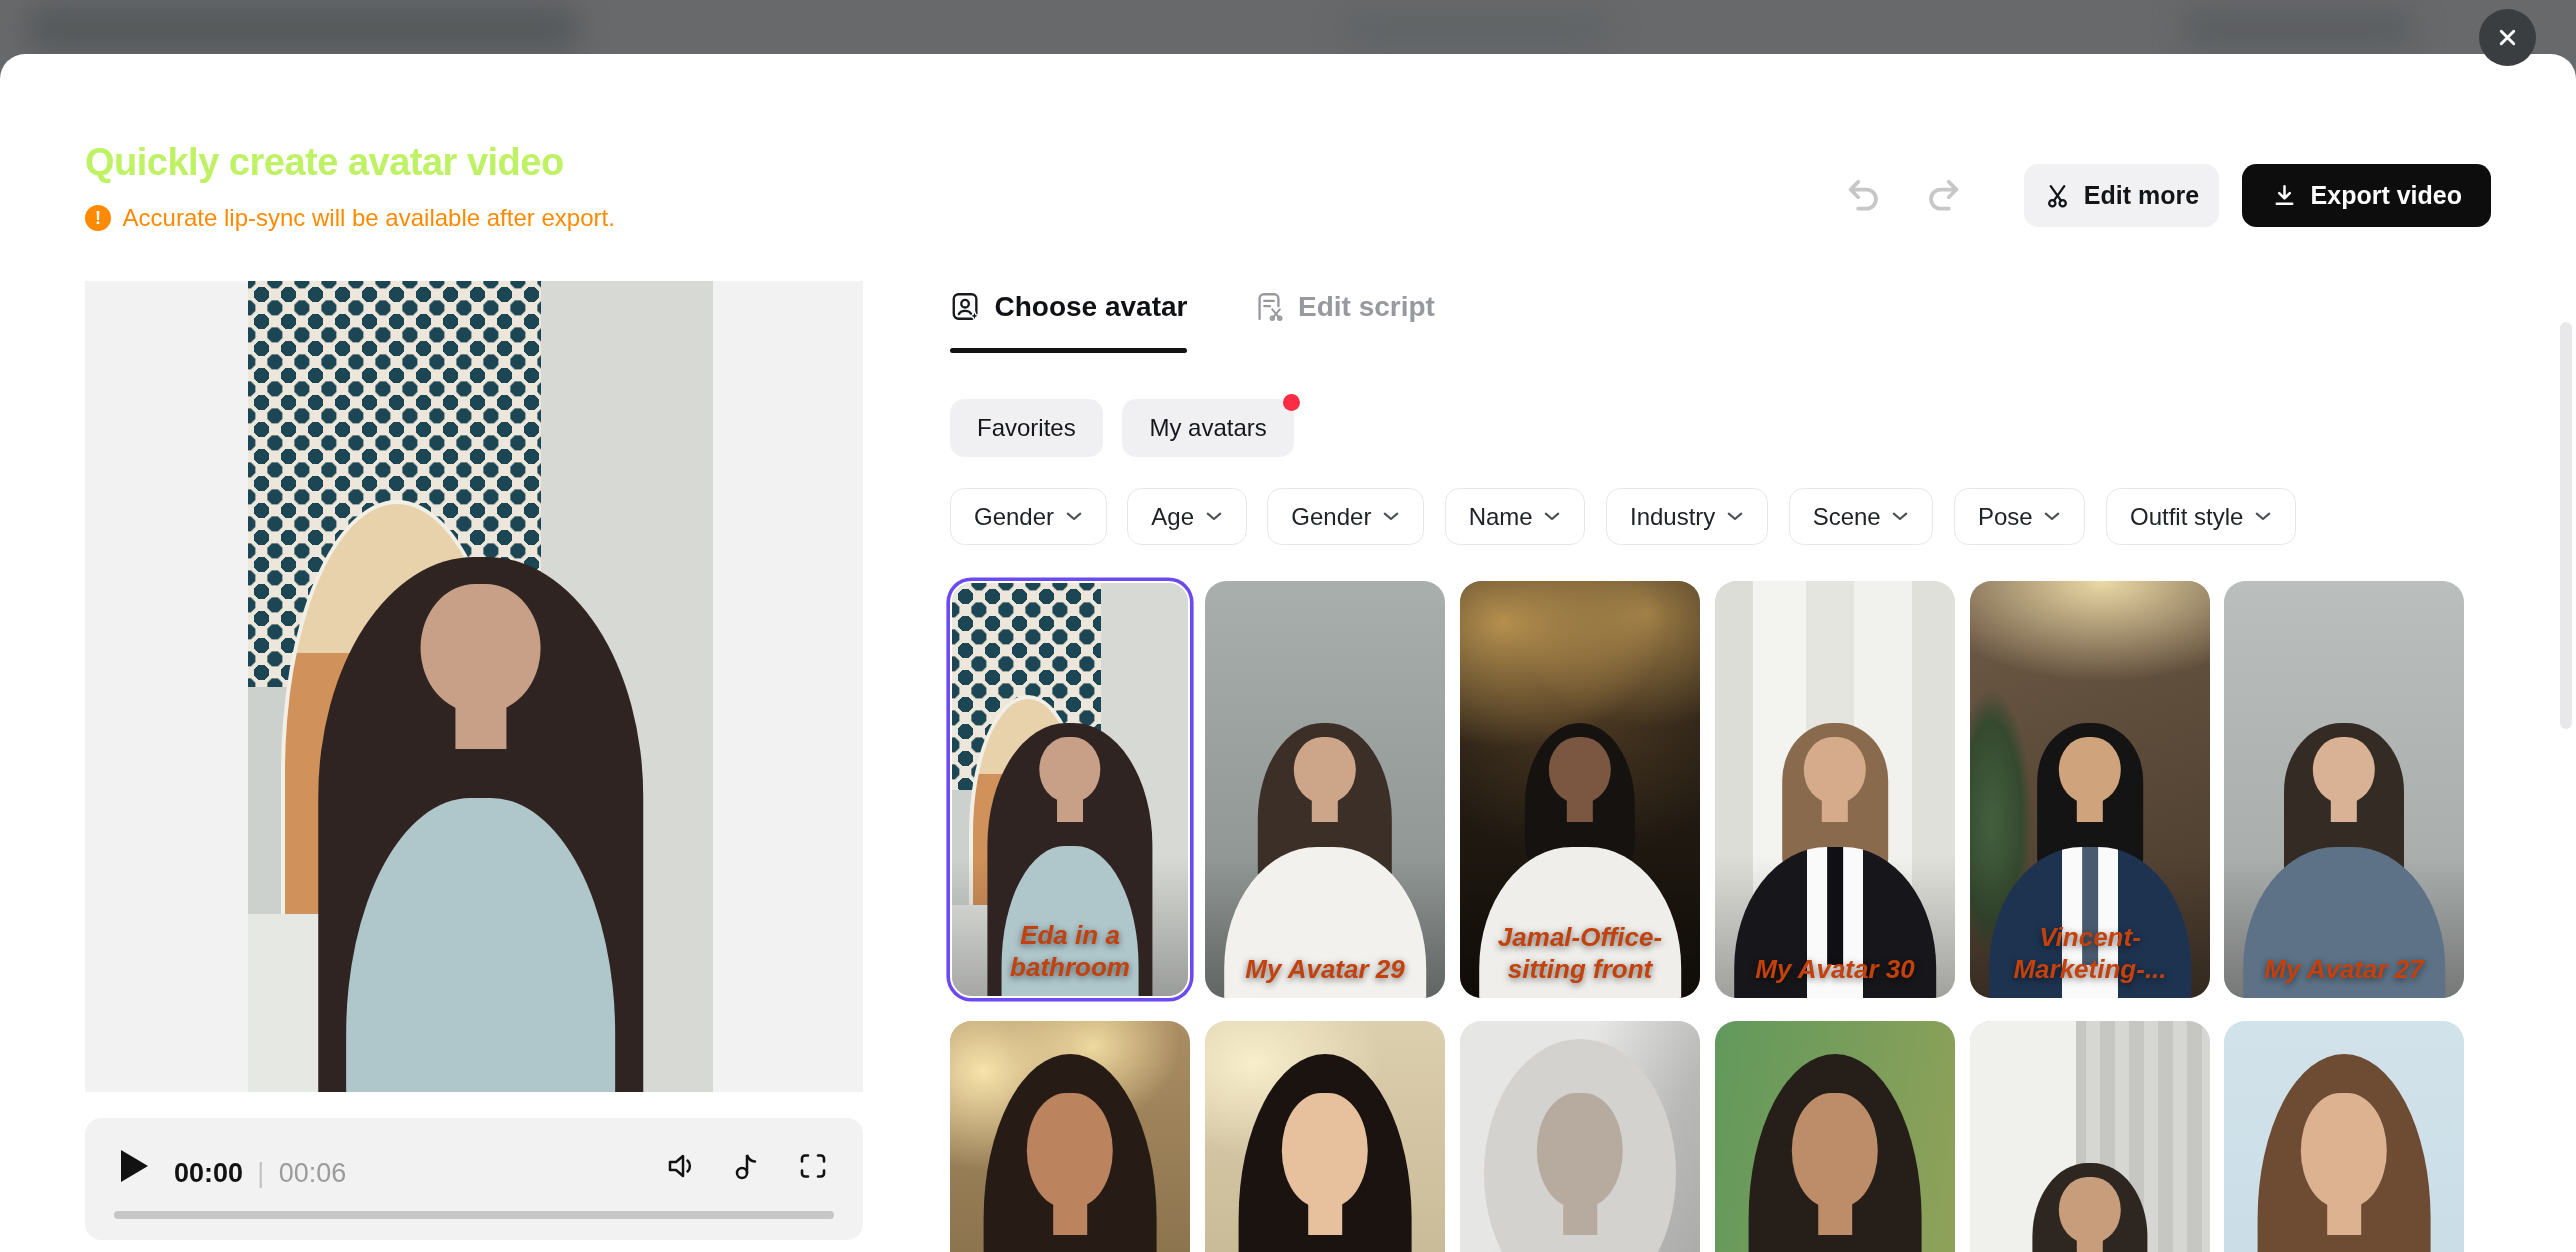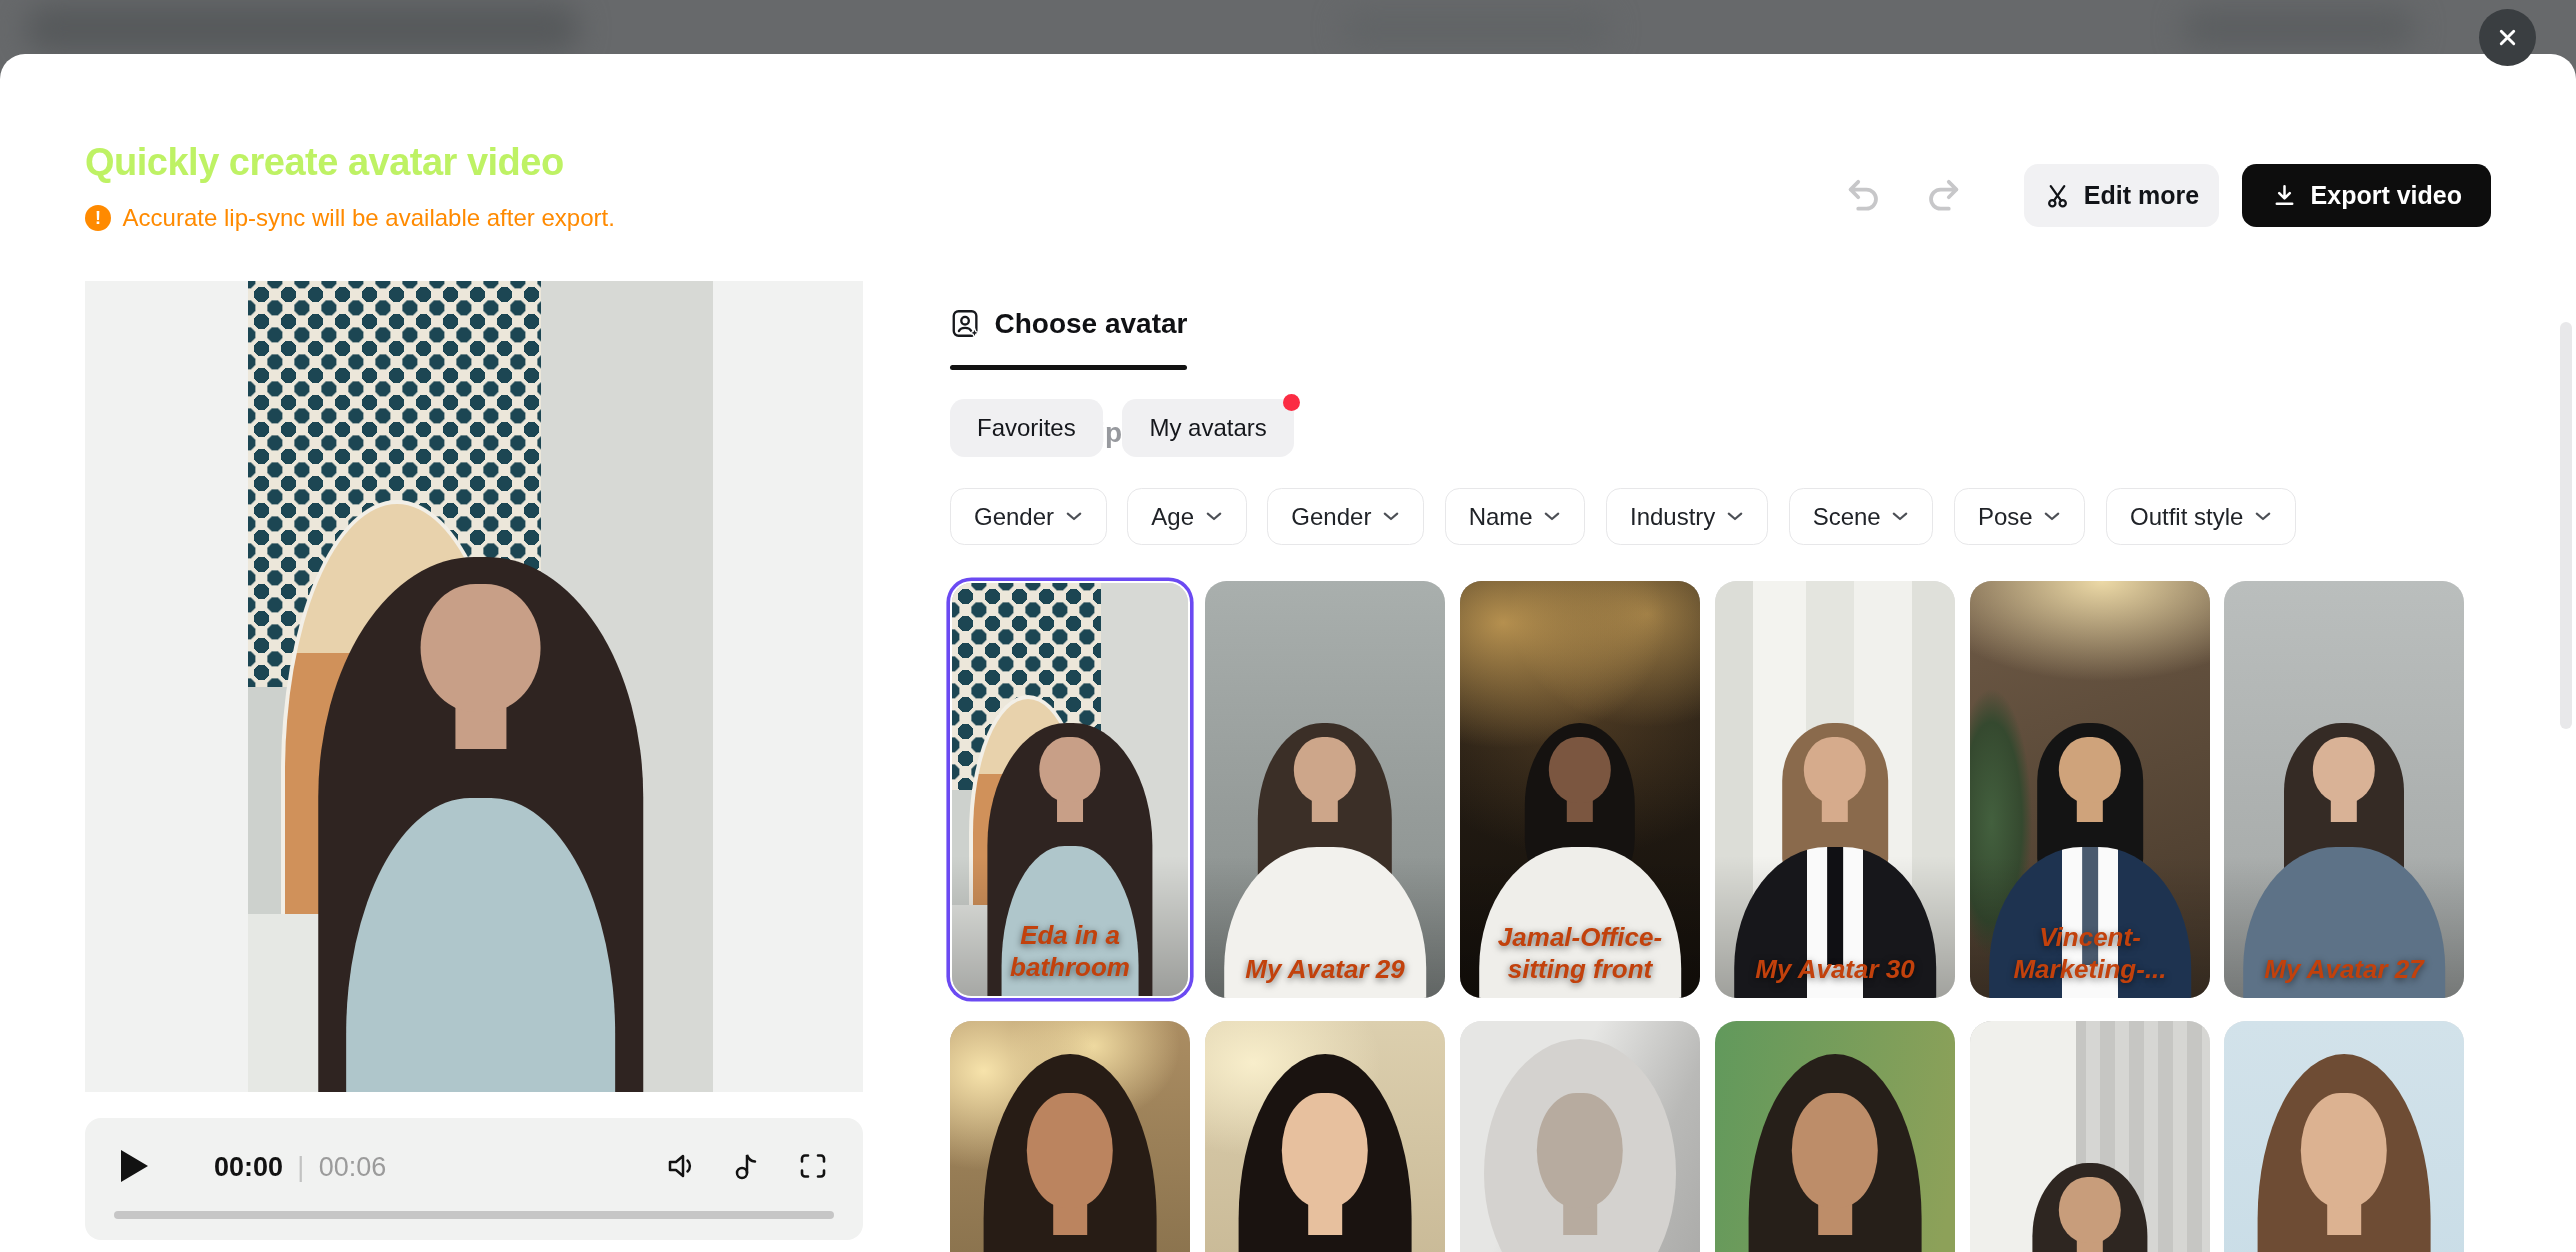--- a/index.html
+++ b/index.html
@@ -88,31 +88,31 @@
   .closeup .person { height:92%; }
   .closeup .person .hair { width:72%; height:78%; border-radius:50% 50% 30% 30% / 55% 55% 20% 20%; }
   .closeup .person .face { width:36%; height:30%; top:10%; }
   .closeup .person .neck { top:37%; width:14%; height:10%; }
 
   
   .player { position:absolute; left:85px; top:1118px; width:778px; height:122px;
     background:#F1F2F1; border-radius:16px; }
   .play-btn { position:absolute; left:36px; top:32px; width:0; height:0;
     border-left:27px solid #121212; border-top:16px solid transparent; border-bottom:16px solid transparent; cursor:pointer; }
-  .time-row { position:absolute; left:89px; top:34px; display:flex; align-items:center; gap:14.3px; font-size:27px;margin-left:40px; }
+  .time-row { position:absolute; left:89px; top:40px; display:flex; align-items:center; gap:14.3px; font-size:27px; }
   .t-cur { color:#121212; font-weight:700; }
   .t-sep { color:#C2C2C2; font-weight:400; }
   .t-tot { color:#9B9B9B; font-weight:500; }
   .player-icons { position:absolute; right:32px; top:30px; display:flex; align-items:center; gap:30px; }
   .player-icons .picon { width:36px; height:36px; cursor:pointer; }
   .progress { position:absolute; left:29px; right:29px; bottom:21.5px; height:8px;
     background:#C6C6C6; border-radius:4.5px; cursor:pointer; }
 
   
-  .tabs { position:absolute; left:950px; top:302px; display:flex; gap:66px;flex-direction:column; }
+  .tabs { position:absolute; left:950px; top:285px; display:flex; gap:66px; }
   .tab { position:relative; display:flex; align-items:center; gap:12.5px; cursor:pointer; height:43px; }
   .tab .tab-label { font-size:28px; font-weight:700; color:#97999E; }
   .tab.active .tab-label { color:#101114; }
   .tab.active::after { content:''; position:absolute; left:0; right:0; top:63px; height:4.5px;
     background:#121212; border-radius:2.7px; }
 
   .pills { position:absolute; left:950px; top:399px; display:flex; gap:19.7px; }
   .pill { position:relative; height:58px; border-radius:14.3px; background:#F0F0F2; color:#15171C;
     display:flex; align-items:center; padding:0 27px; font-size:24px; font-weight:500; cursor:pointer; }
   .pill.selected { background:#EBE7FC; color:#5A3FE8; }

